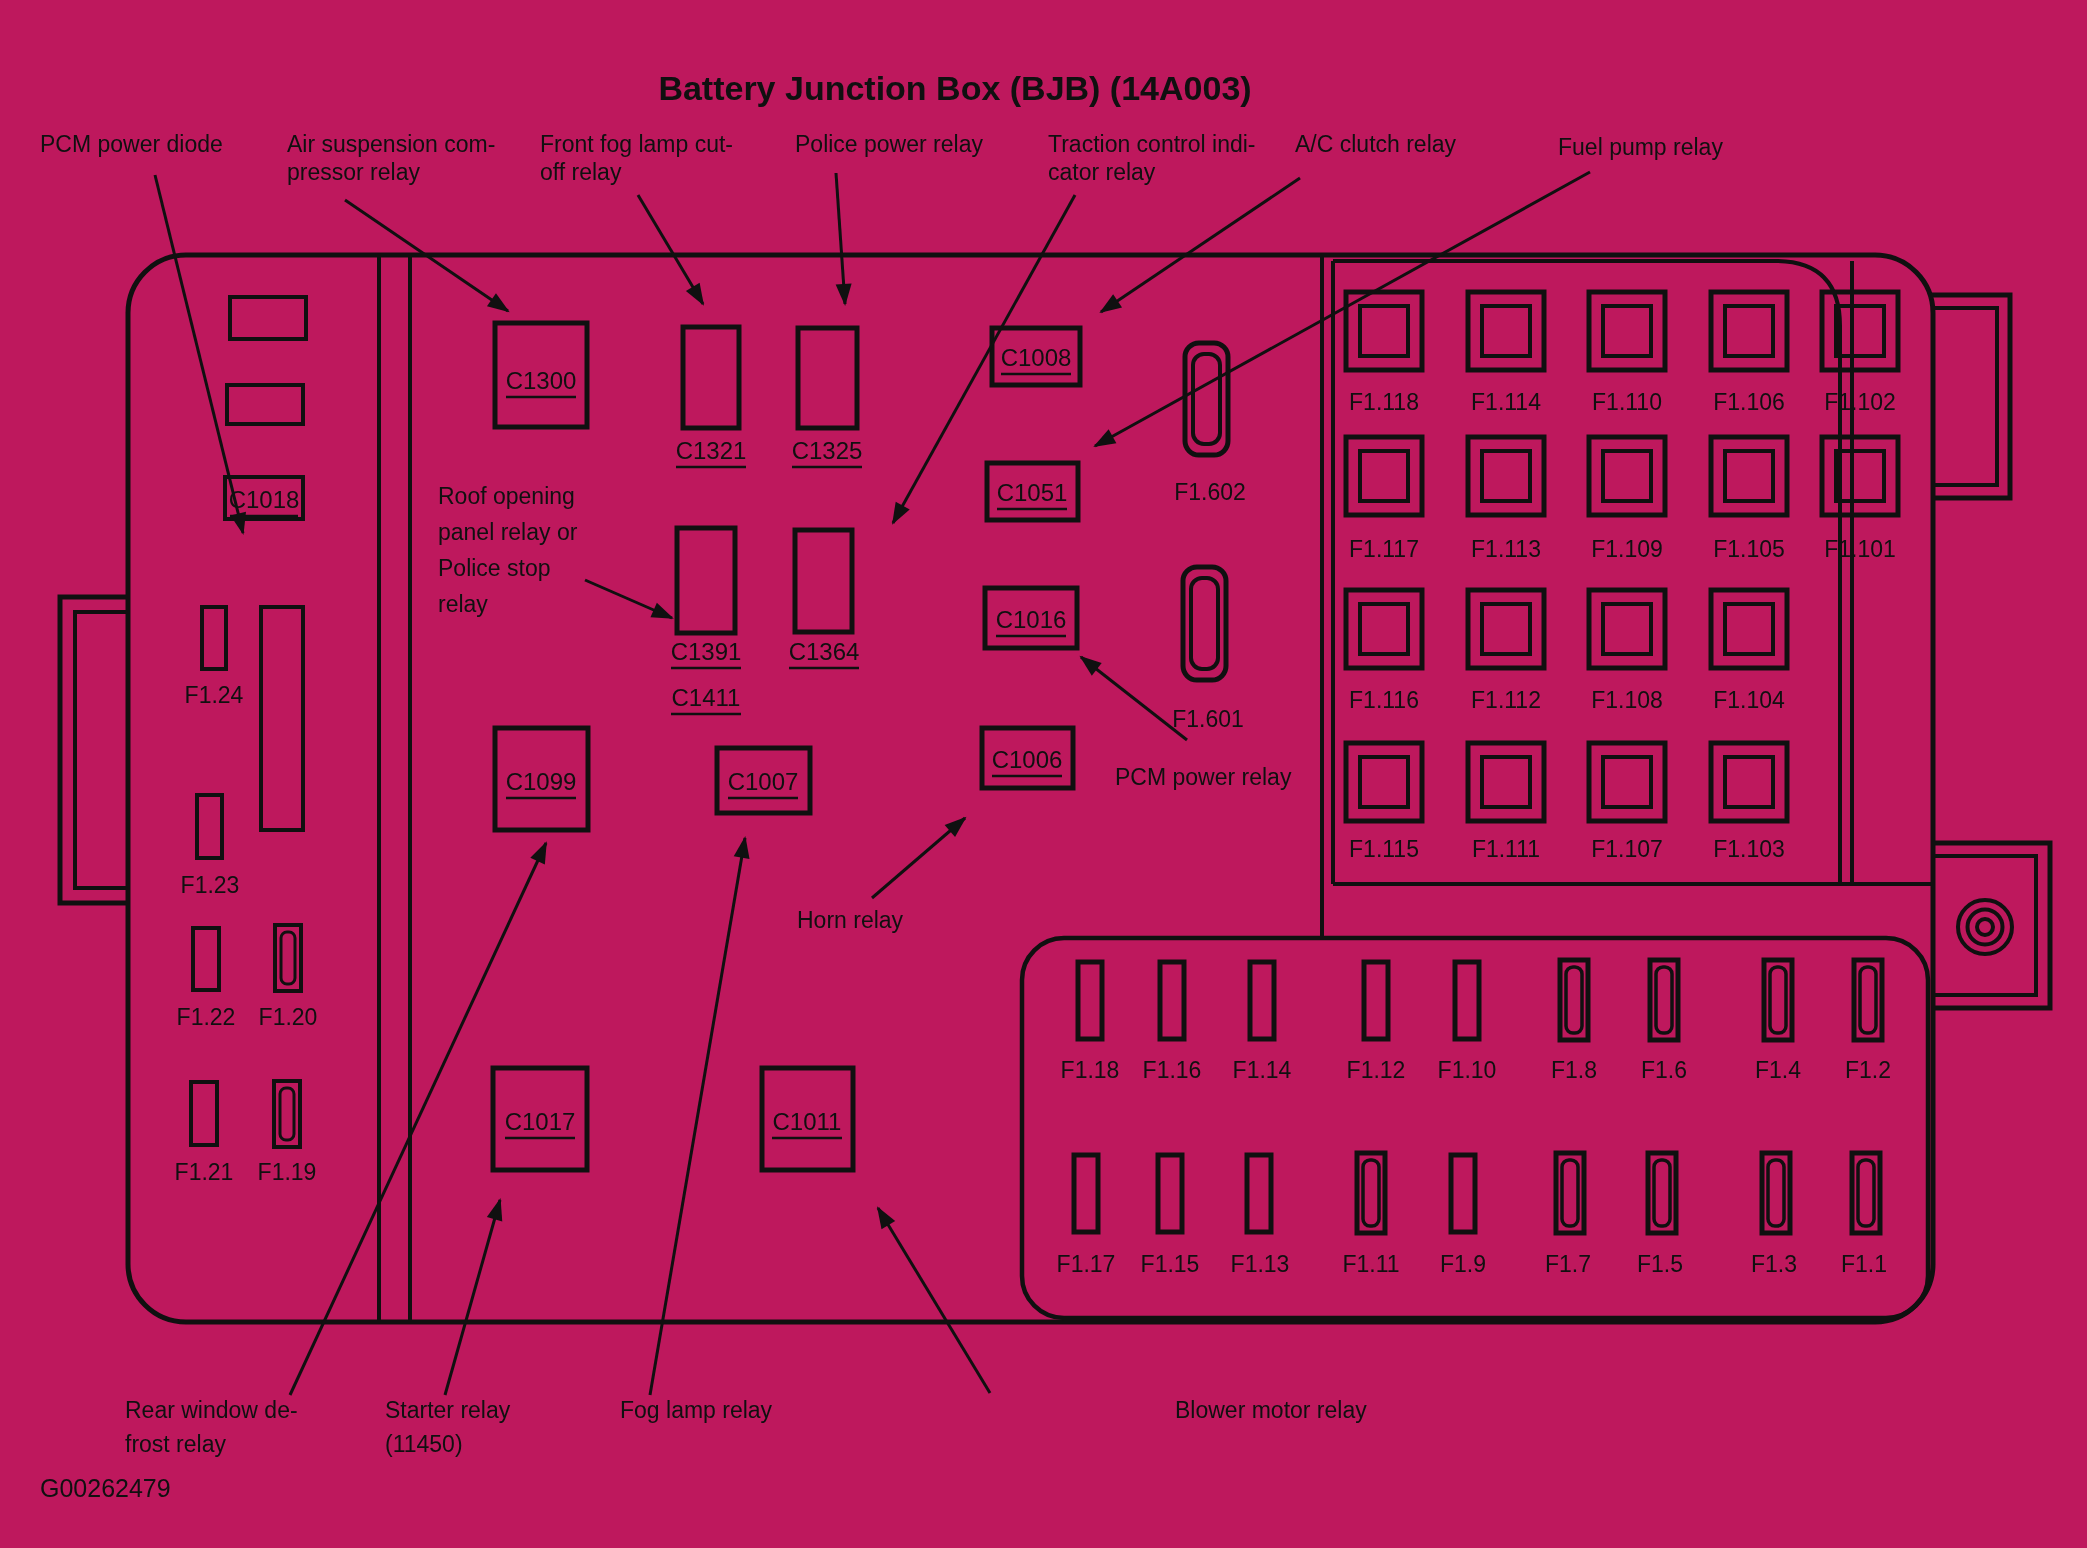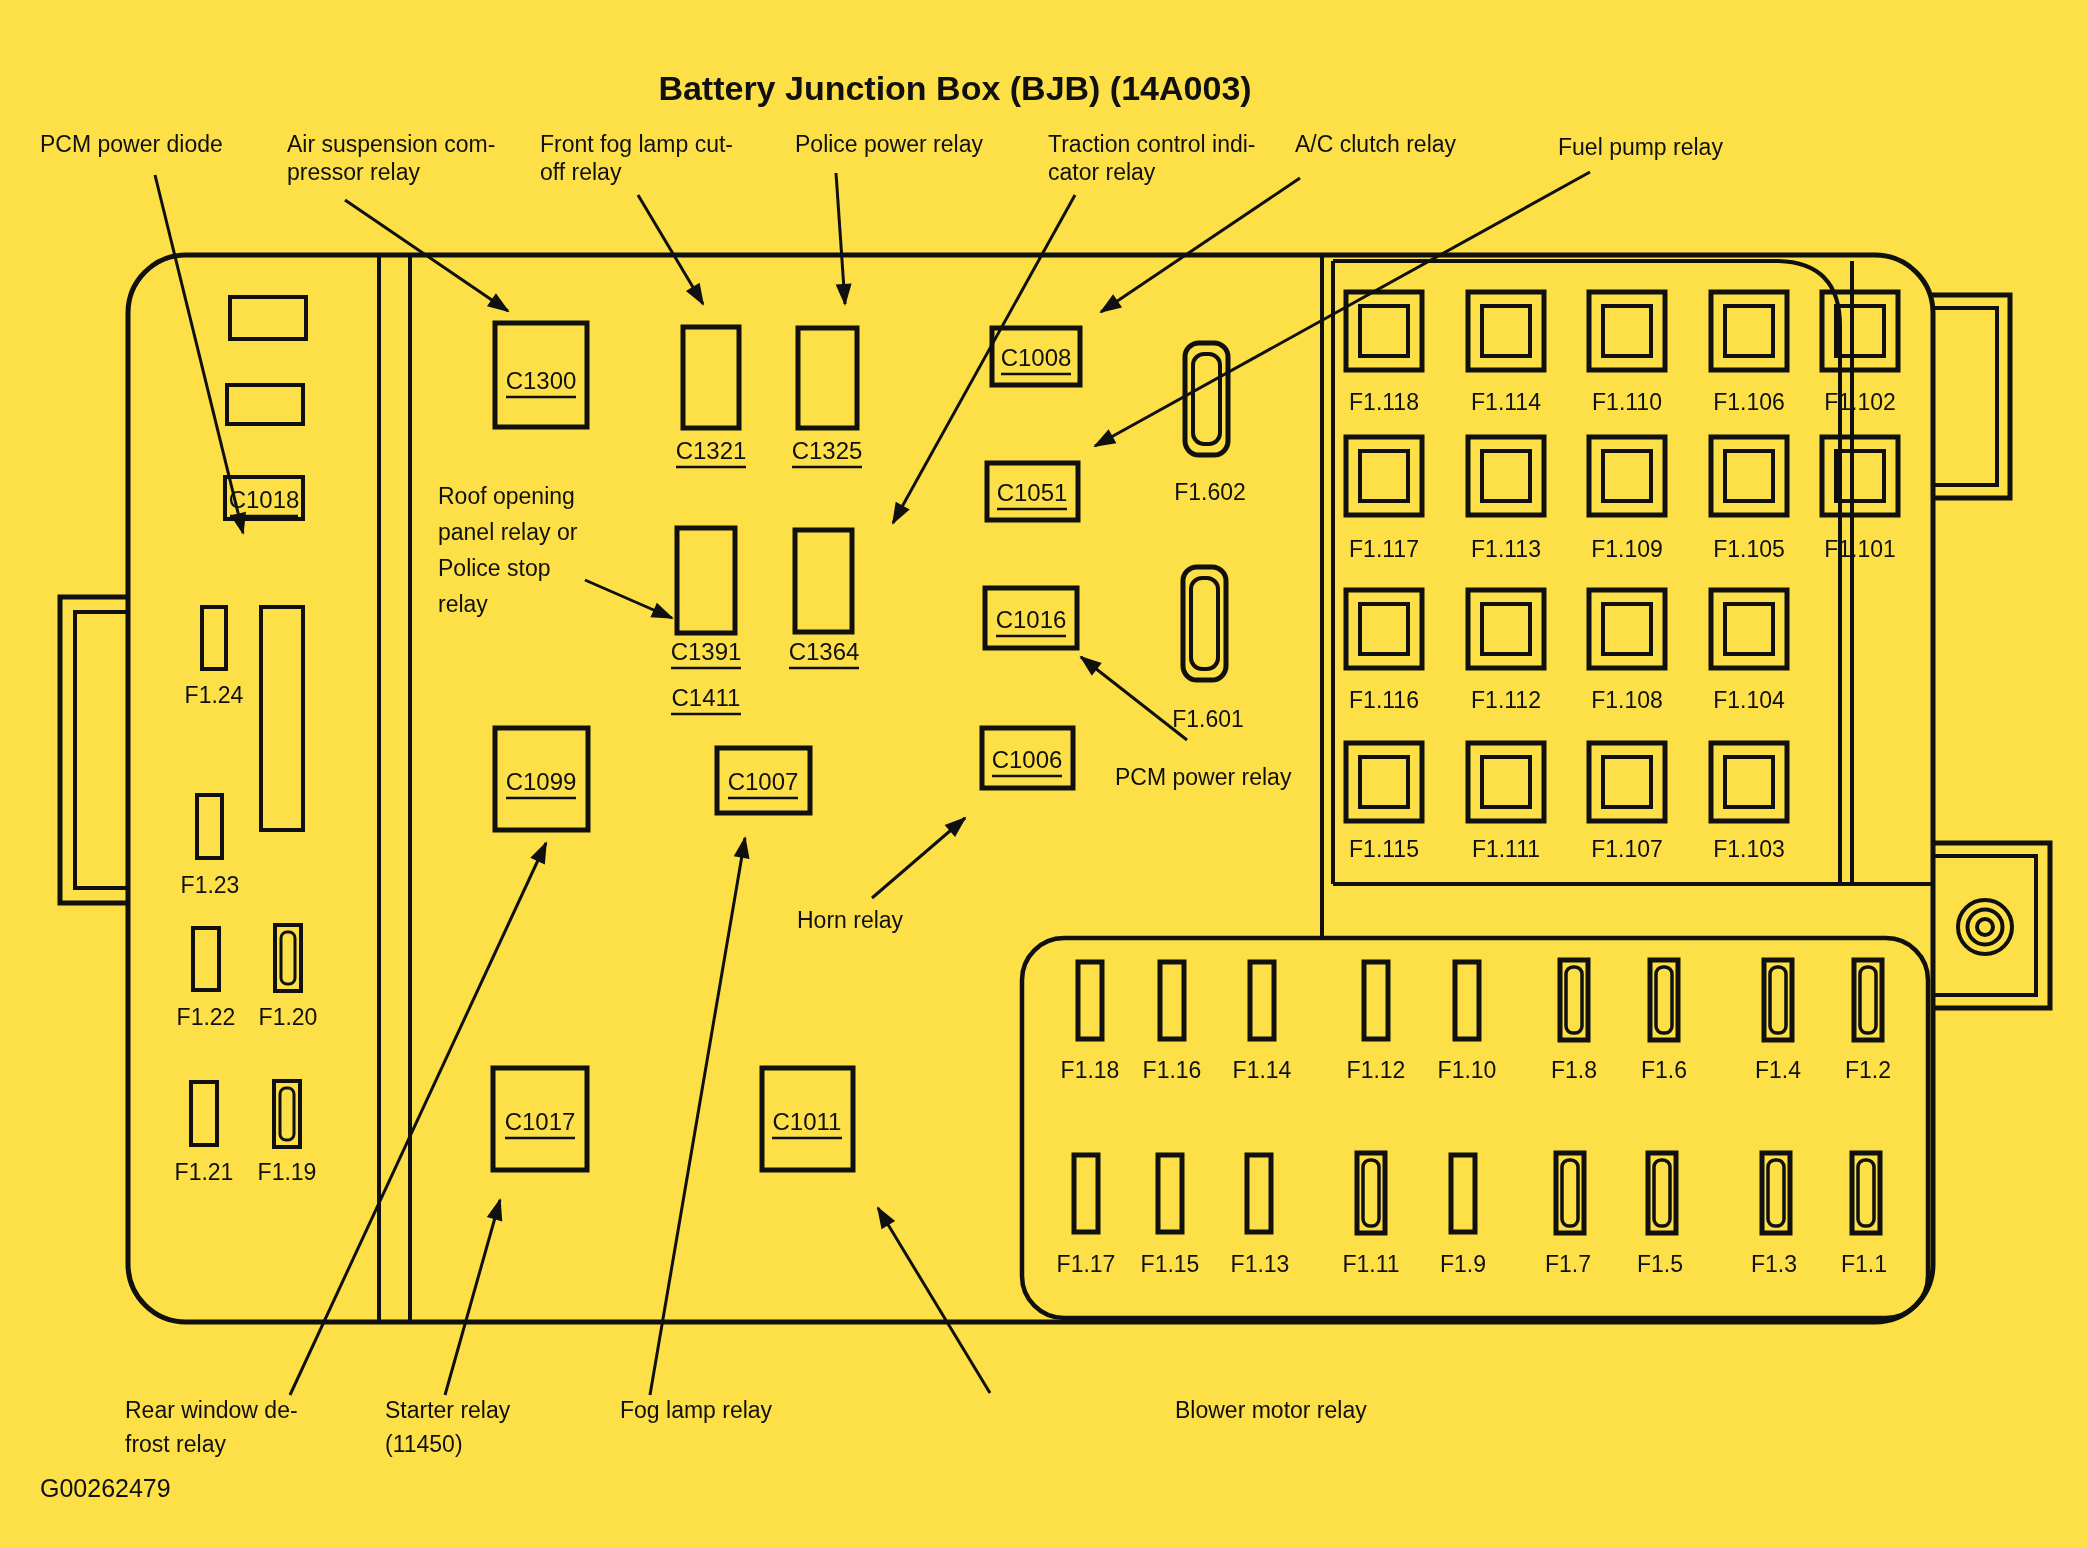--- a/index.html
+++ b/index.html
@@ -5,21 +5,21 @@
   html, body {
     margin: 0;
     padding: 0;
     background: #ffffff;
     font-family: "Liberation Sans", sans-serif;
   }
   .page {
     position: relative;
     width: 2087px;
     height: 1548px;
-    background: #fde047;
+    background: #be185d;
     overflow: hidden;
   }
   svg { display: block; }
   svg text {
     fill: #101010;
     font-family: "Liberation Sans", sans-serif;
   }
   .shape {
     fill: none;
     stroke: #101010;

